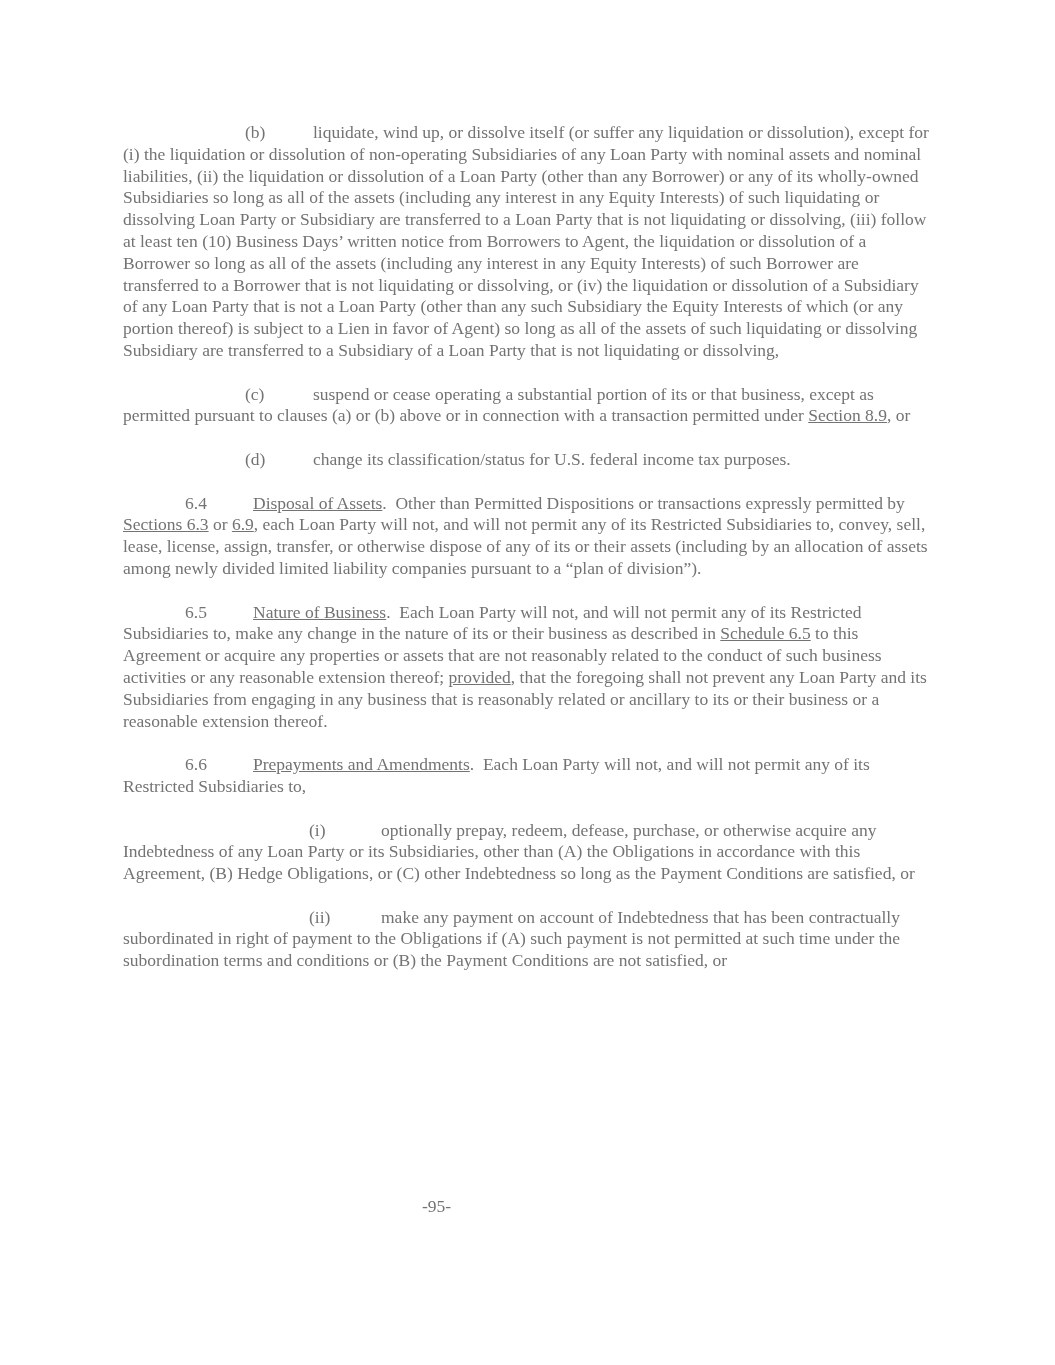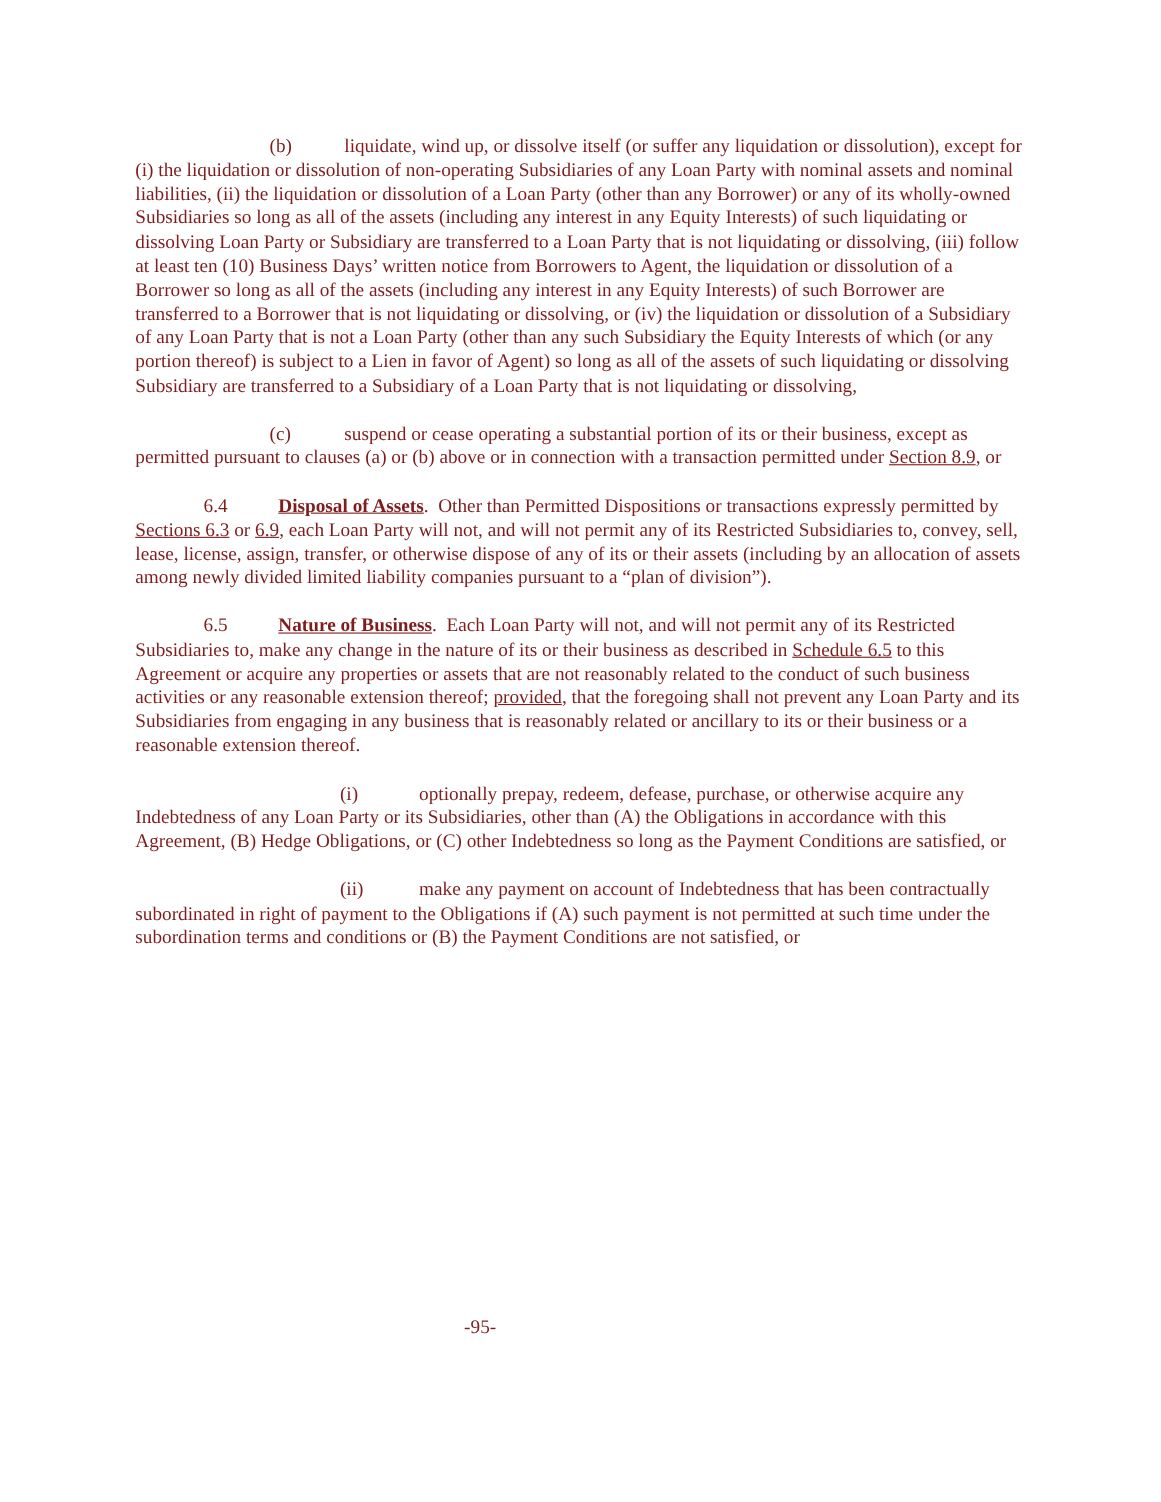--- a/index.html
+++ b/index.html
@@ -2,21 +2,21 @@
 <html><head>
 <meta charset="utf-8">
 <title>Agreement Page 95</title>
 <style>
   html, body { margin: 0; padding: 0; background: #ffffff; }
   .page {
     position: relative;
     width: 1055px;
     height: 1365px;
     background: #ffffff;
-    color: #7f1d1d;
+    color: #737373;
     font-family: "Liberation Serif", "DejaVu Serif", serif;
     font-size: 17.5px;
     line-height: 21.8px;
     box-sizing: border-box;
     padding: 122px 124px 0 123px;
     overflow: hidden;
     text-align: left;
   }
   .para {
     margin: 0 0 21.8px 0;
@@ -26,44 +26,46 @@
   .lvl2 { text-indent: 122px; }
   .lvl3 { text-indent: 186px; }
   .plabel {
     display: inline-block;
     text-indent: 0;
   }
   .lvl1 .plabel { width: 68px; }
   .lvl2 .plabel { width: 68px; }
   .lvl3 .plabel { width: 72px; }
   .u  { text-decoration: underline; }
-  .bu { font-weight: 700; text-decoration: underline; }
+  .bu { font-weight: 400; text-decoration: underline; }
   .footer {
     position: absolute;
     top: 1196px;
     left: 0;
     width: 873px;
     text-align: center;
     text-indent: 0;
   }
 </style>
 </head>
 <body>
 
 <div class="page">
 
   <p class="para lvl2"><span class="plabel">(b)</span><span class="ptext"><span>liquidate, wind up, or dissolve itself (or suffer any liquidation or dissolution), except for (i) the liquidation or dissolution of non-operating Subsidiaries of any Loan Party with nominal assets and nominal liabilities, (ii) the liquidation or dissolution of a Loan Party (other than any Borrower) or any of its wholly-owned Subsidiaries so long as all of the assets (including any interest in any Equity Interests) of such liquidating or dissolving Loan Party or Subsidiary are transferred to a Loan Party that is not liquidating or dissolving, (iii) follow at least ten (10) Business Days’ written notice from Borrowers to Agent, the liquidation or dissolution of a Borrower so long as all of the assets (including any interest in any Equity Interests) of such Borrower are transferred to a Borrower that is not liquidating or dissolving, or (iv) the liquidation or dissolution of a Subsidiary of any Loan Party that is not a Loan Party (other than any such Subsidiary the Equity Interests of which (or any portion thereof) is subject to a Lien in favor of Agent) so long as all of the assets of such liquidating or dissolving Subsidiary are transferred to a Subsidiary of a Loan Party that is not liquidating or dissolving,</span></span></p>
 
-  <p class="para lvl2"><span class="plabel">(c)</span><span class="ptext"><span>suspend or cease operating a substantial portion of its or their business, except as permitted pursuant to clauses (a) or (b) above or in connection with a transaction permitted under </span><span class="u">Section 8.9</span><span>, or</span></span></p>
+  <p class="para lvl2"><span class="plabel">(c)</span><span class="ptext"><span>suspend or cease operating a substantial portion of its or that business, except as permitted pursuant to clauses (a) or (b) above or in connection with a transaction permitted under </span><span class="u">Section 8.9</span><span>, or</span></span></p>
 
+  <p class="para lvl2"><span class="plabel">(d)</span><span class="ptext"><span>change its classification/status for U.S. federal income tax purposes.</span></span></p>
 
   <p class="para lvl1"><span class="plabel">6.4</span><span class="ptext"><span class="bu">Disposal of Assets</span><span>.  Other than Permitted Dispositions or transactions expressly permitted by </span><span class="u">Sections 6.3</span><span> or </span><span class="u">6.9</span><span>, each Loan Party will not, and will not permit any of its Restricted Subsidiaries to, convey, sell, lease, license, assign, transfer, or otherwise dispose of any of its or their assets (including by an allocation of assets among newly divided limited liability companies pursuant to a “plan of division”).</span></span></p>
 
   <p class="para lvl1"><span class="plabel">6.5</span><span class="ptext"><span class="bu">Nature of Business</span><span>.  Each Loan Party will not, and will not permit any of its Restricted Subsidiaries to, make any change in the nature of its or their business as described in </span><span class="u">Schedule 6.5</span><span> to this Agreement or acquire any properties or assets that are not reasonably related to the conduct of such business activities or any reasonable extension thereof; </span><span class="u">provided</span><span>, that the foregoing shall not prevent any Loan Party and its Subsidiaries from engaging in any business that is reasonably related or ancillary to its or their business or a reasonable extension thereof.</span></span></p>
 
+  <p class="para lvl1"><span class="plabel">6.6</span><span class="ptext"><span class="bu">Prepayments and Amendments</span><span>.  Each Loan Party will not, and will not permit any of its Restricted Subsidiaries to,</span></span></p>
 
 
   <p class="para lvl3"><span class="plabel">(i)</span><span class="ptext"><span>optionally prepay, redeem, defease, purchase, or otherwise acquire any Indebtedness of any Loan Party or its Subsidiaries, other than (A) the Obligations in accordance with this Agreement, (B) Hedge Obligations, or (C) other Indebtedness so long as the Payment Conditions are satisfied, or</span></span></p>
 
   <p class="para lvl3"><span class="plabel">(ii)</span><span class="ptext"><span>make any payment on account of Indebtedness that has been contractually subordinated in right of payment to the Obligations if (A) such payment is not permitted at such time under the subordination terms and conditions or (B) the Payment Conditions are not satisfied, or</span></span></p>
 
 
   <div class="footer">-95-</div>
 
 </div>

